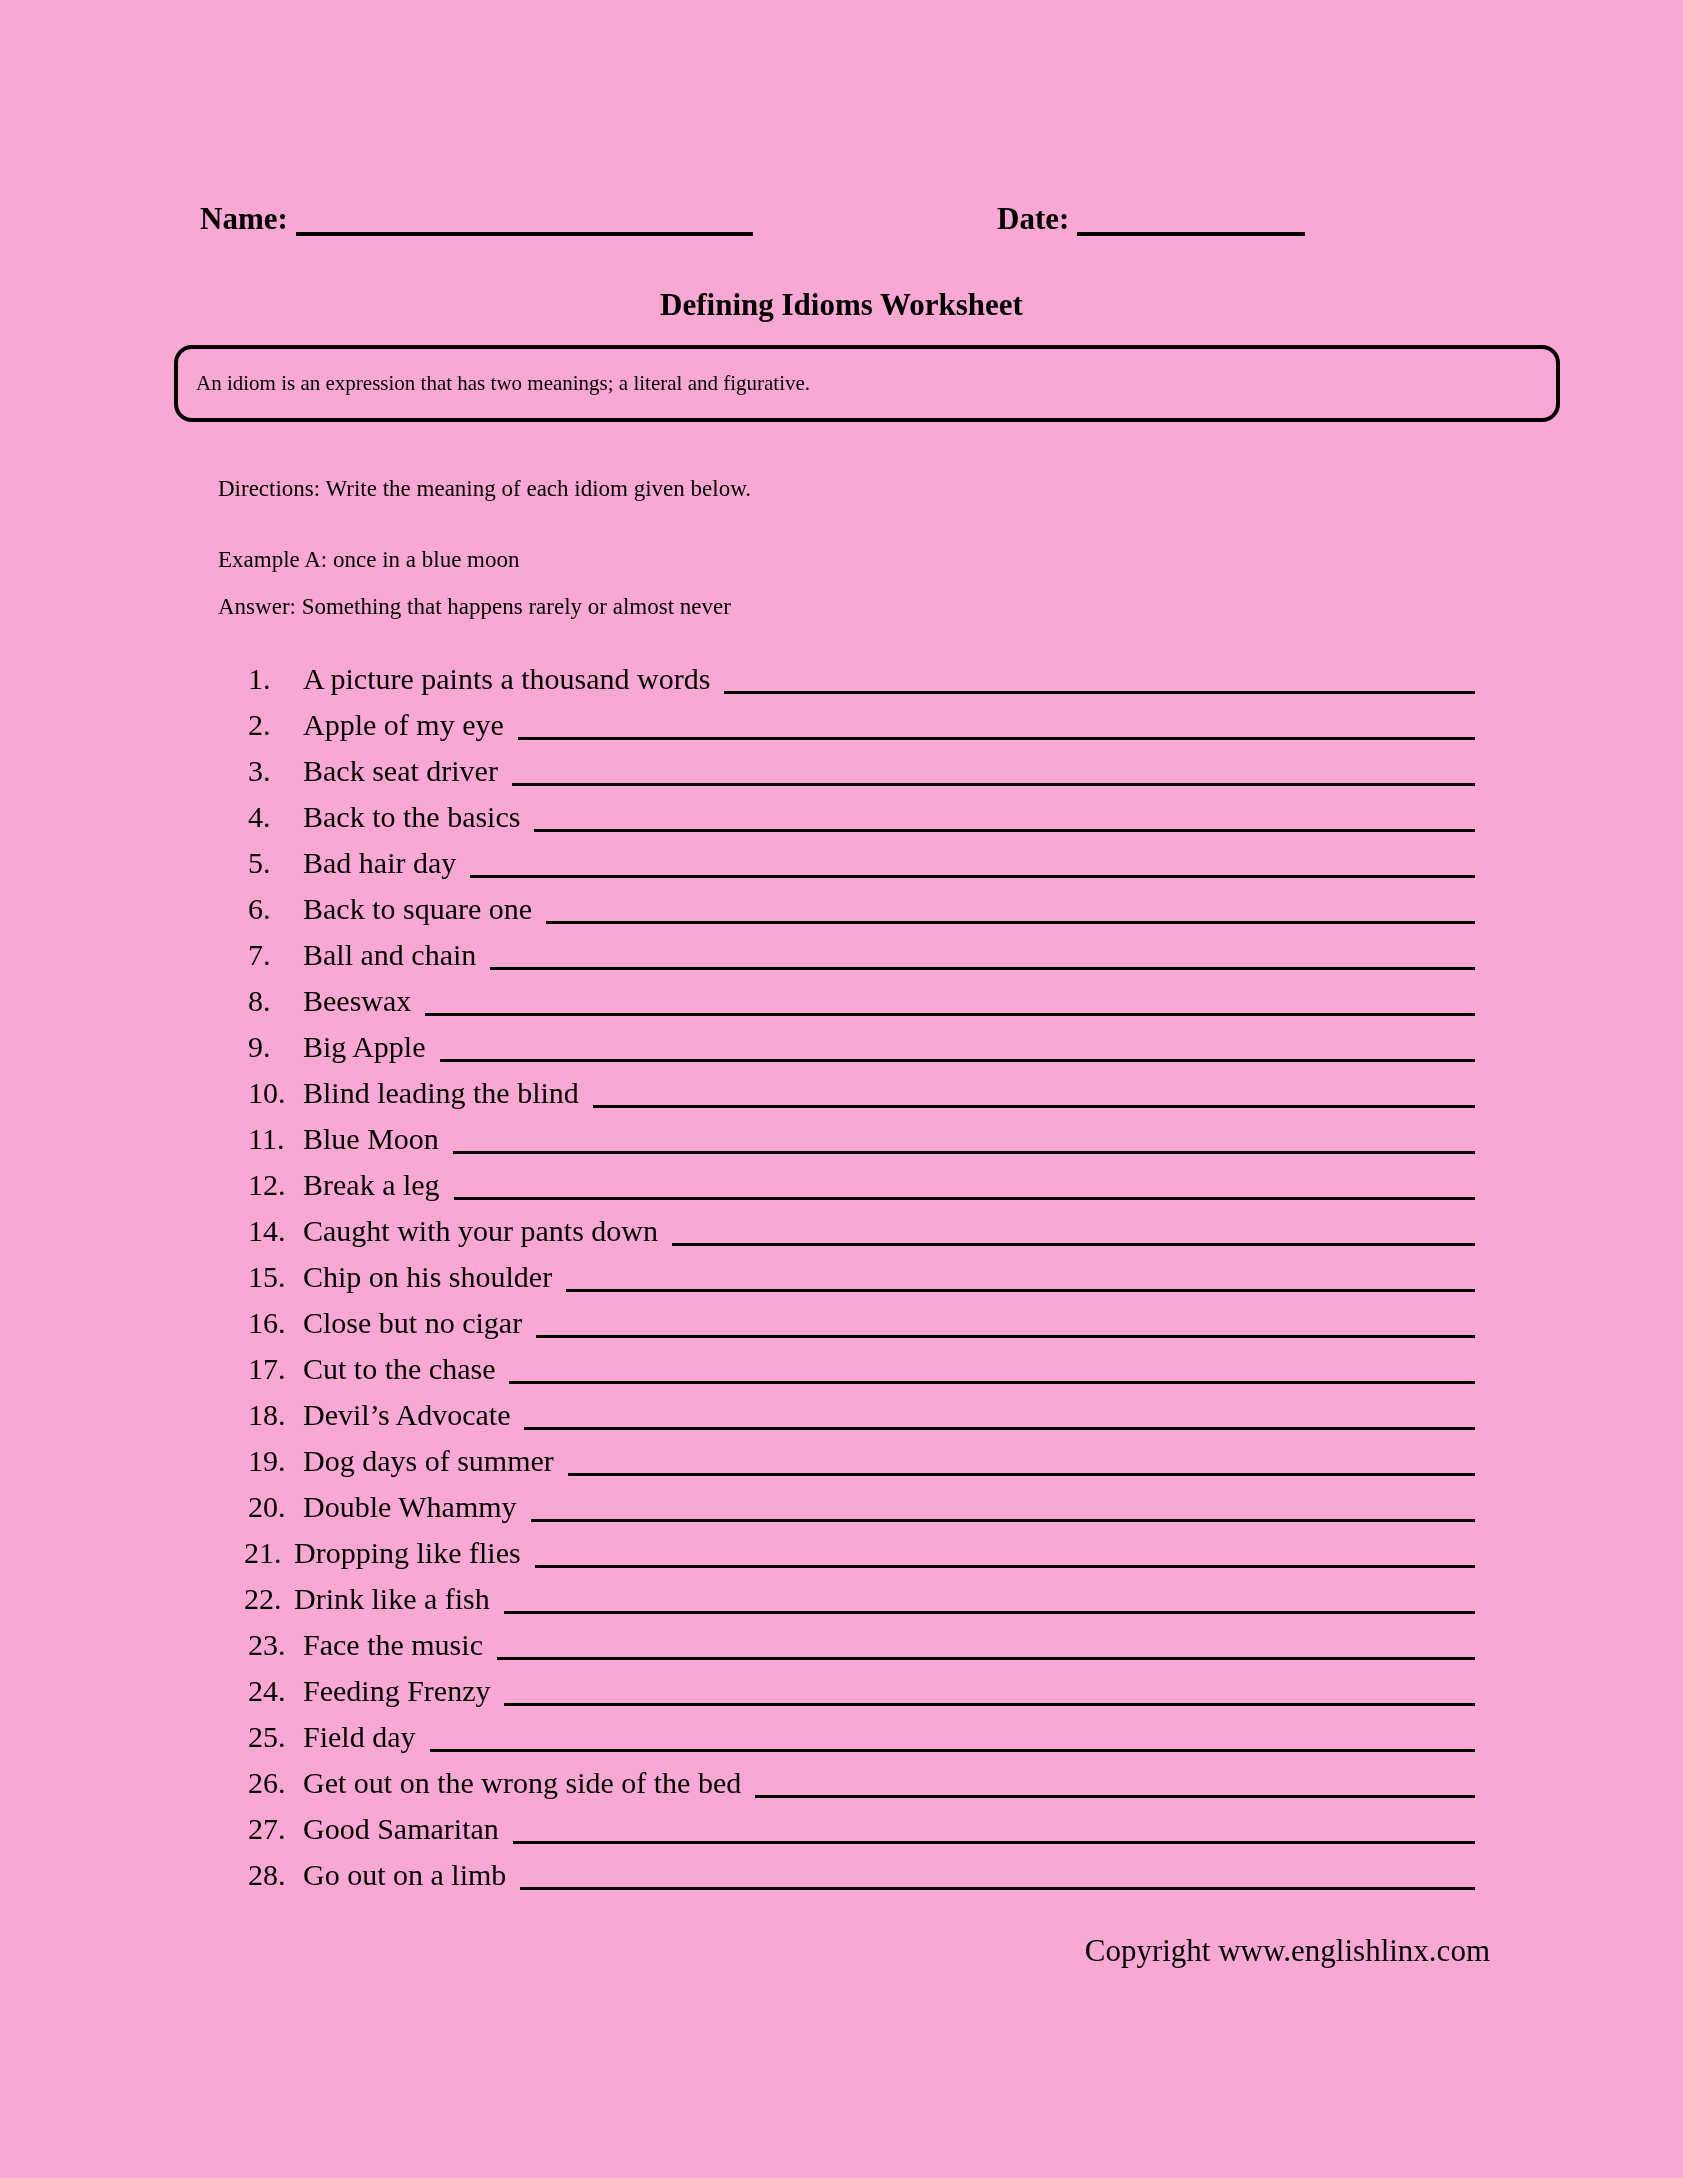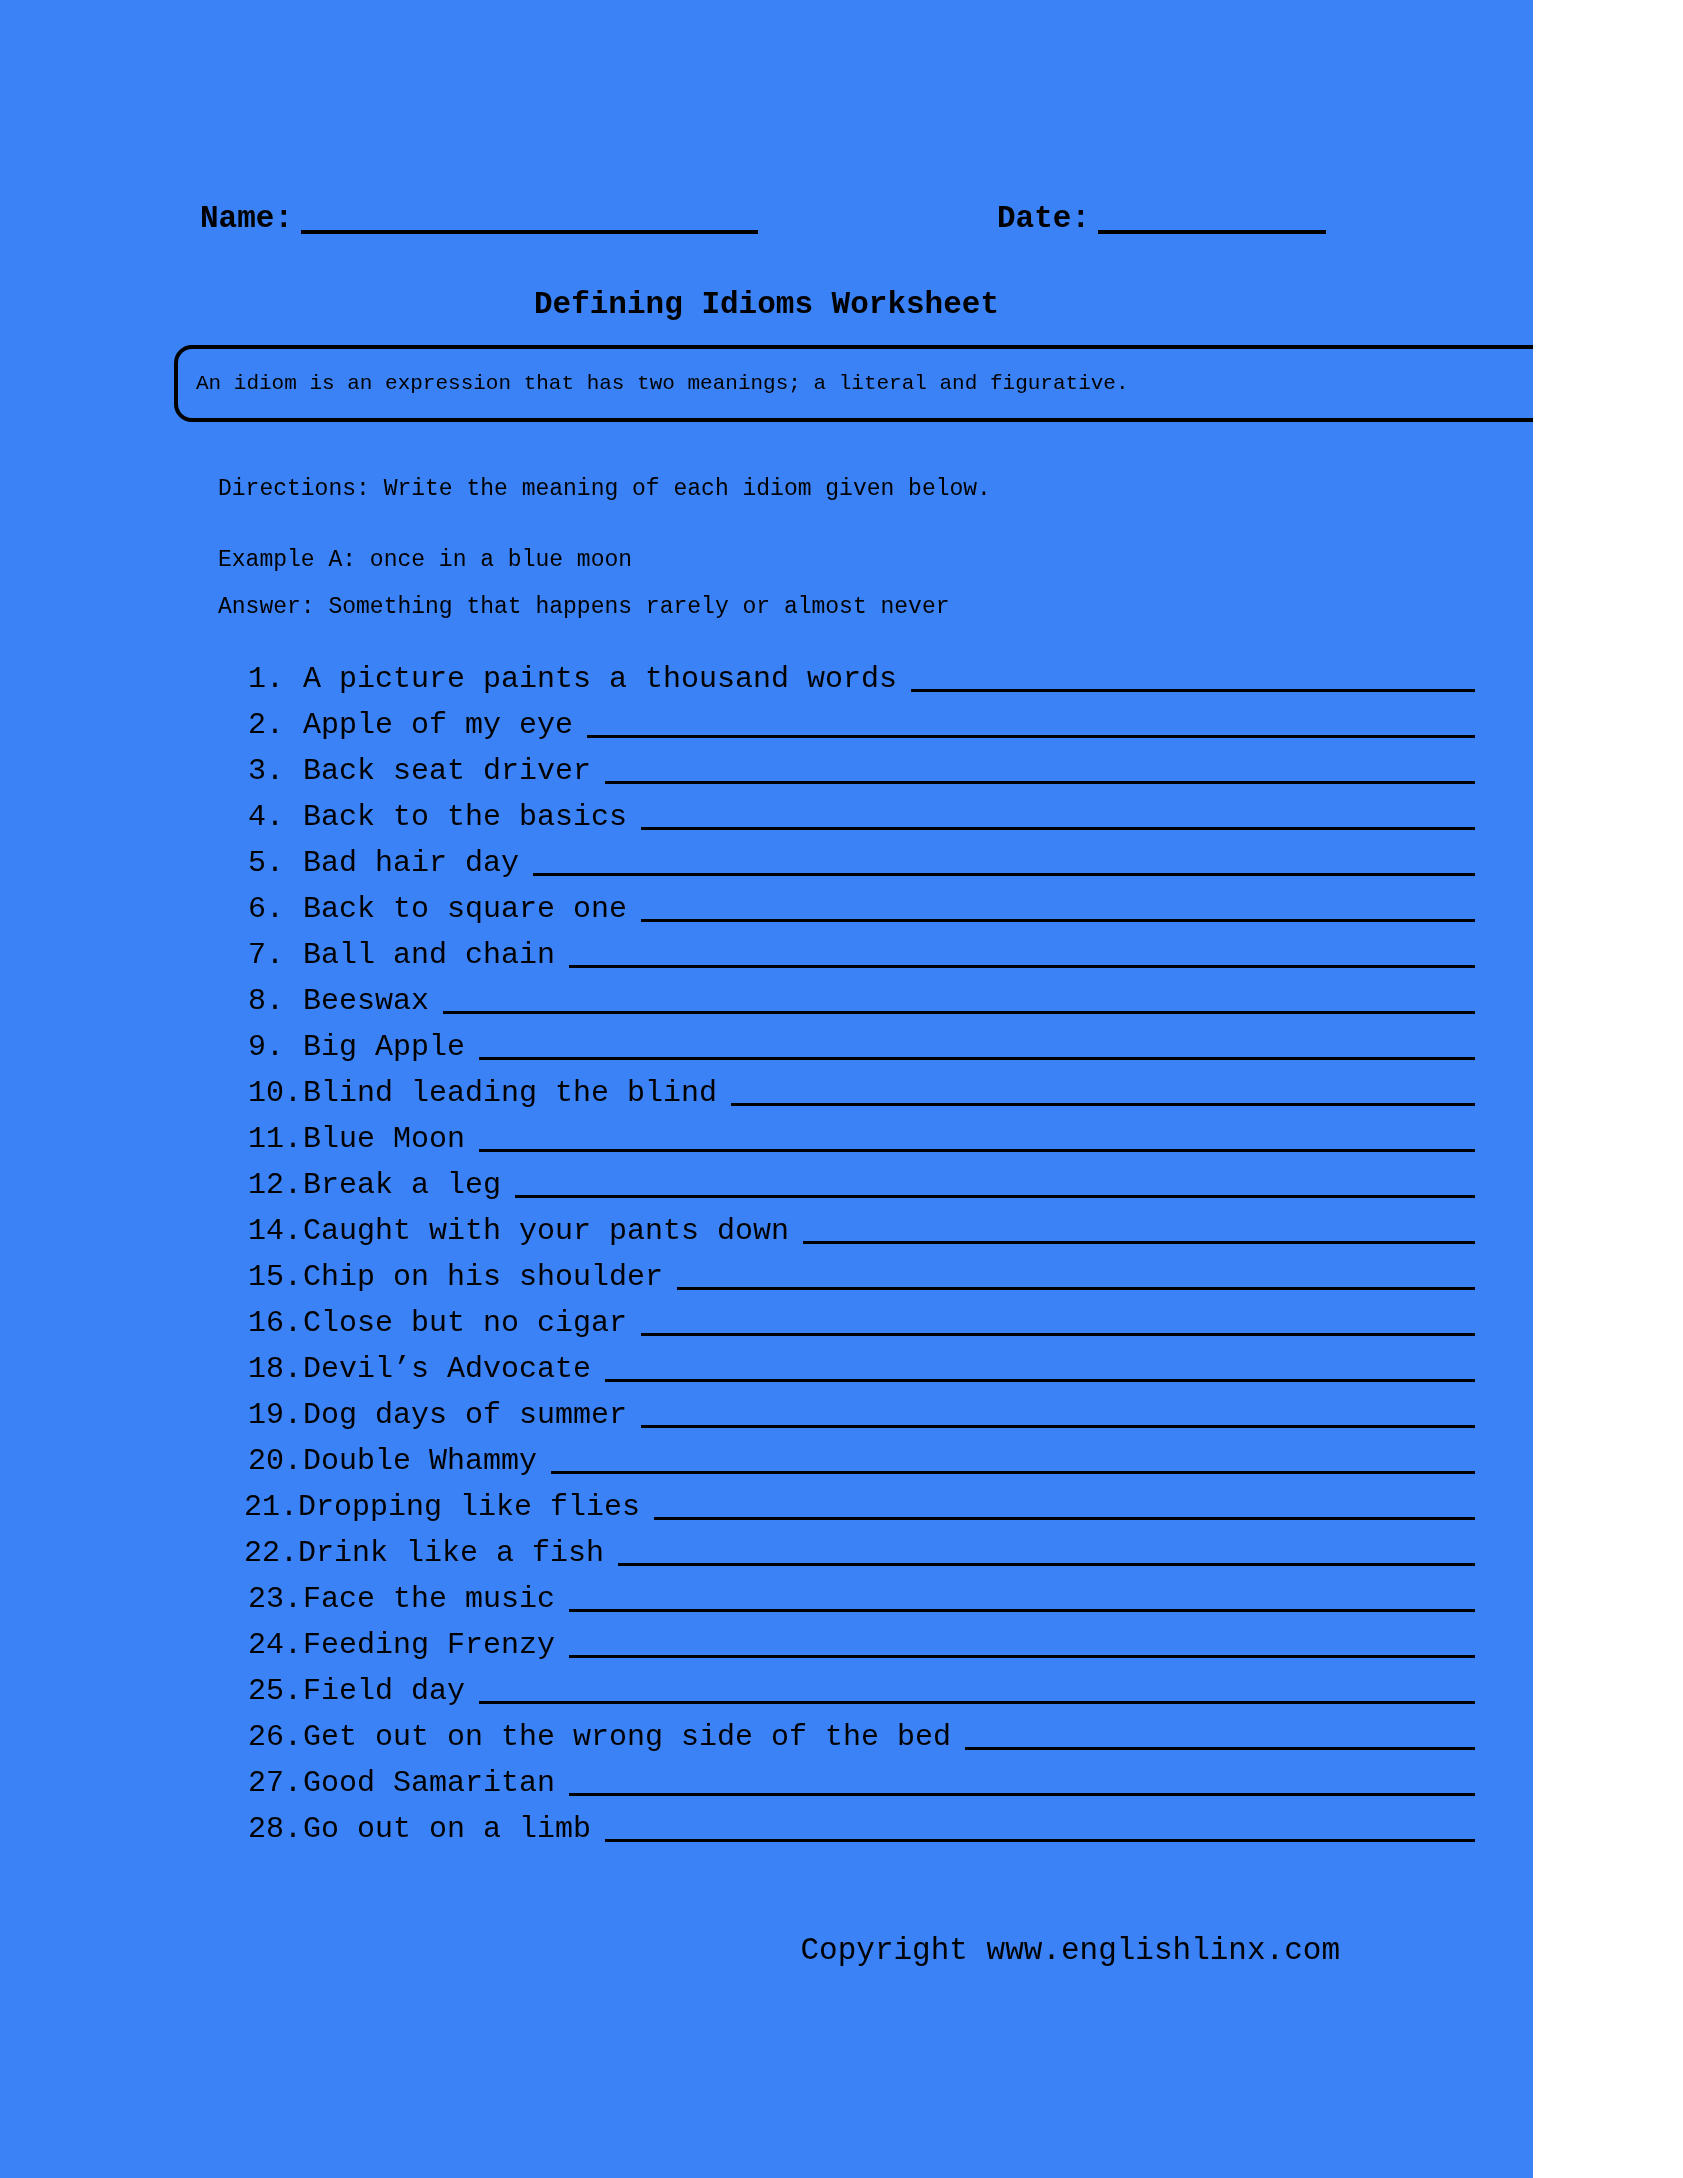--- a/index.html
+++ b/index.html
@@ -1,23 +1,23 @@
 <!DOCTYPE html>
 <html><head>
 <meta charset="utf-8">
 <style>
   * { margin:0; padding:0; box-sizing:border-box; }
   html,body { background:#ffffff; }
   .page {
     position:relative;
-    width:1533px;
+    width:1683px;
     height:2178px;
-    background:#3b82f6;
+    background:#f9a8d4;
     color:#000000;
-    font-family:Liberation Mono, monospace;
+    font-family:Liberation Serif, serif;
     overflow:hidden;
   }
   .hdr-group { position:absolute; top:201px; font-size:31px; font-weight:bold; white-space:nowrap; }
   .hdr-name { left:200px; }
   .hdr-date { left:997px; }
   .write-line {
     display:inline-block;
     border-bottom:4px solid #000;
     transform:translateY(7px);
     margin-left:8px;
@@ -179,20 +179,25 @@
         <span class="num">15.</span>
         <span class="idiom">Chip on his shoulder</span>
         <span class="blank"></span>
       </li>
       <li class="idiom-row">
         <span class="num">16.</span>
         <span class="idiom">Close but no cigar</span>
         <span class="blank"></span>
       </li>
       <li class="idiom-row">
+        <span class="num">17.</span>
+        <span class="idiom">Cut to the chase</span>
+        <span class="blank"></span>
+      </li>
+      <li class="idiom-row">
         <span class="num">18.</span>
         <span class="idiom">Devil’s Advocate</span>
         <span class="blank"></span>
       </li>
       <li class="idiom-row">
         <span class="num">19.</span>
         <span class="idiom">Dog days of summer</span>
         <span class="blank"></span>
       </li>
       <li class="idiom-row">

